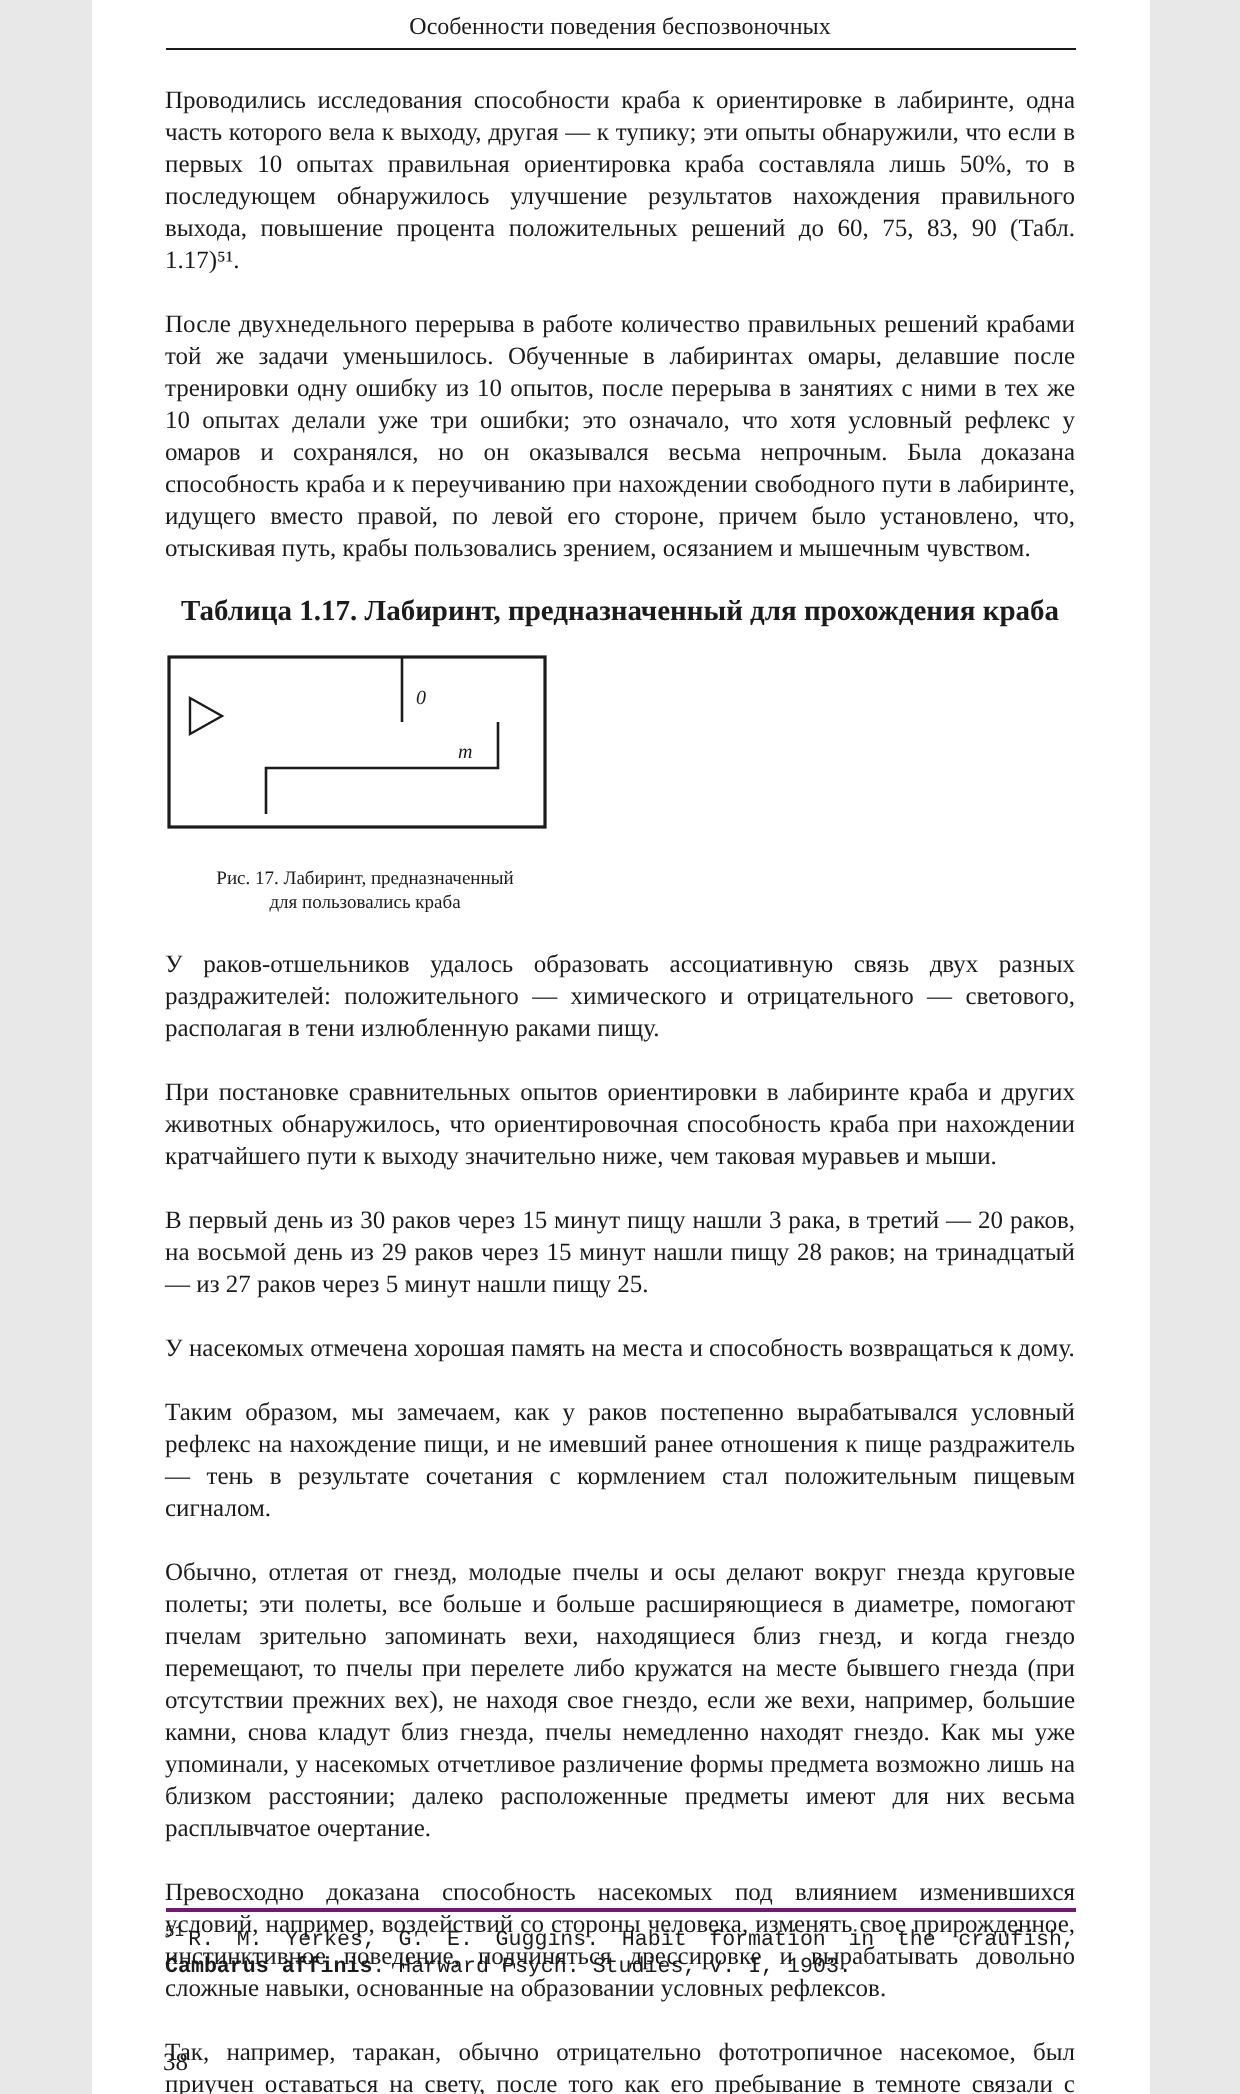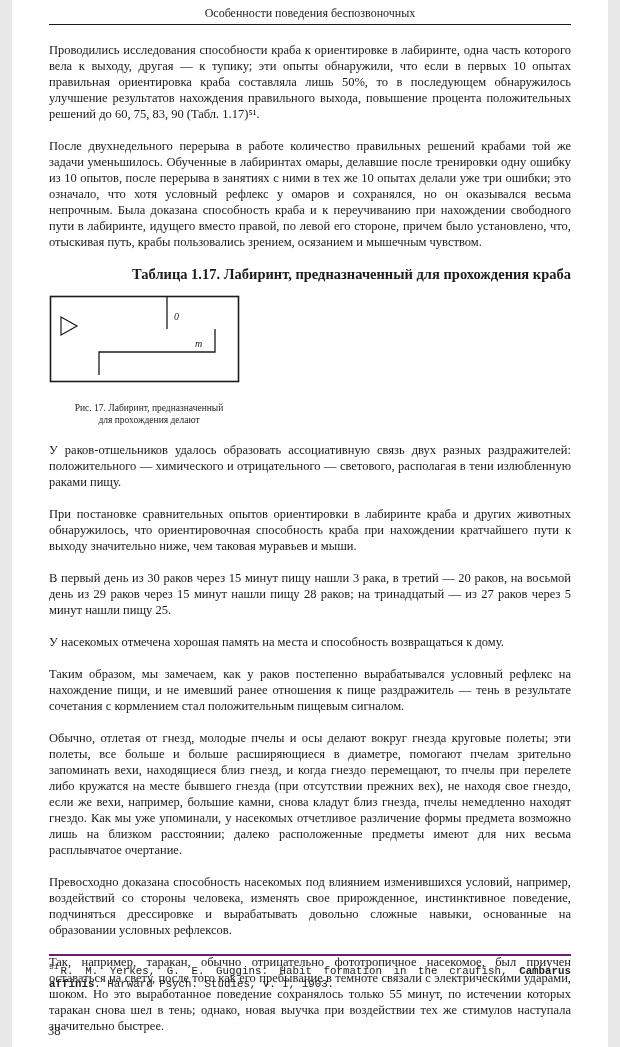--- a/index.html
+++ b/index.html
@@ -1,18 +1,18 @@
 <!DOCTYPE html>
 <html lang="ru"><head>
 <meta charset="utf-8">
 <style>
   html, body { margin: 0; padding: 0; background: #e8e8e8; }
   .page {
     position: relative;
-    width: 596px;
+    width: 529px;
     height: 1047px;
     margin: 0 auto;
     background: #ffffff;
     box-sizing: border-box;
     padding: 0 37px;
     overflow: hidden;
     font-family: "Liberation Serif", "DejaVu Serif", serif;
     color: #1b1b1b;
   }
   .running-head {
@@ -31,21 +31,21 @@
     font-size: 12.5px;
     line-height: 16px;
     text-align: justify;
   }
   .body-text p { margin: 16px 0 9px 0; }
   .table-heading {
     font-size: 14.5px;
     font-weight: bold;
     line-height: 17px;
     margin: 16px 0 12px 0;
-    text-align: right;
+    text-align: center;
   }
   figure.maze-figure {
     margin: 10px 0 12px 0;
     width: 200px;
   }
   figure.maze-figure svg { display: block; }
   figure.maze-figure figcaption {
     margin-top: 16px;
     font-size: 9.5px;
     line-height: 11.5px;
@@ -110,21 +110,21 @@
 
         <path d="M 118 1.5 L 118 34" fill="none" stroke="#1b1b1b" stroke-width="1.3"></path>
 
         <path d="M 50 80 L 50 57 L 166 57 L 166 34" fill="none" stroke="#1b1b1b" stroke-width="1.3"></path>
 
         <text x="125" y="25" class="maze-label">0</text>
         <text x="146" y="52" class="maze-label">m</text>
       </svg>
       <figcaption>
         <div>Рис. 17. Лабиринт, предназначенный</div>
-        <div>для прохождения делают</div>
+        <div>для пользовались краба</div>
       </figcaption>
     </figure>
 
     <p>У раков-отшельников удалось образовать ассоциативную связь двух разных раздражителей: положительного — химического и отрицательного — светового, располагая в тени излюбленную раками пищу.</p>
     <p>При постановке сравнительных опытов ориентировки в лабиринте краба и других животных обнаружилось, что ориентировочная способность краба при нахождении кратчайшего пути к выходу значительно ниже, чем таковая муравьев и мыши.</p>
     <p>В первый день из 30 раков через 15 минут пищу нашли 3 рака, в третий — 20 раков, на восьмой день из 29 раков через 15 минут нашли пищу 28 раков; на тринадцатый — из 27 раков через 5 минут нашли пищу 25.</p>
     <p>У насекомых отмечена хорошая память на места и способность возвращаться к дому.</p>
     <p>Таким образом, мы замечаем, как у раков постепенно вырабатывался условный рефлекс на нахождение пищи, и не имевший ранее отношения к пище раздражитель — тень в результате сочетания с кормлением стал положительным пищевым сигналом.</p>
     <p>Обычно, отлетая от гнезд, молодые пчелы и осы делают вокруг гнезда круговые полеты; эти полеты, все больше и больше расширяющиеся в диаметре, помогают пчелам зрительно запоминать вехи, находящиеся близ гнезд, и когда гнездо перемещают, то пчелы при перелете либо кружатся на месте бывшего гнезда (при отсутствии прежних вех), не находя свое гнездо, если же вехи, например, большие камни, снова кладут близ гнезда, пчелы немедленно находят гнездо. Как мы уже упоминали, у насекомых отчетливое различение формы предмета возможно лишь на близком расстоянии; далеко расположенные предметы имеют для них весьма расплывчатое очертание.</p>
     <p>Превосходно доказана способность насекомых под влиянием изменившихся условий, например, воздействий со стороны человека, изменять свое прирожденное, инстинктивное поведение, подчиняться дрессировке и вырабатывать довольно сложные навыки, основанные на образовании условных рефлексов.</p>

